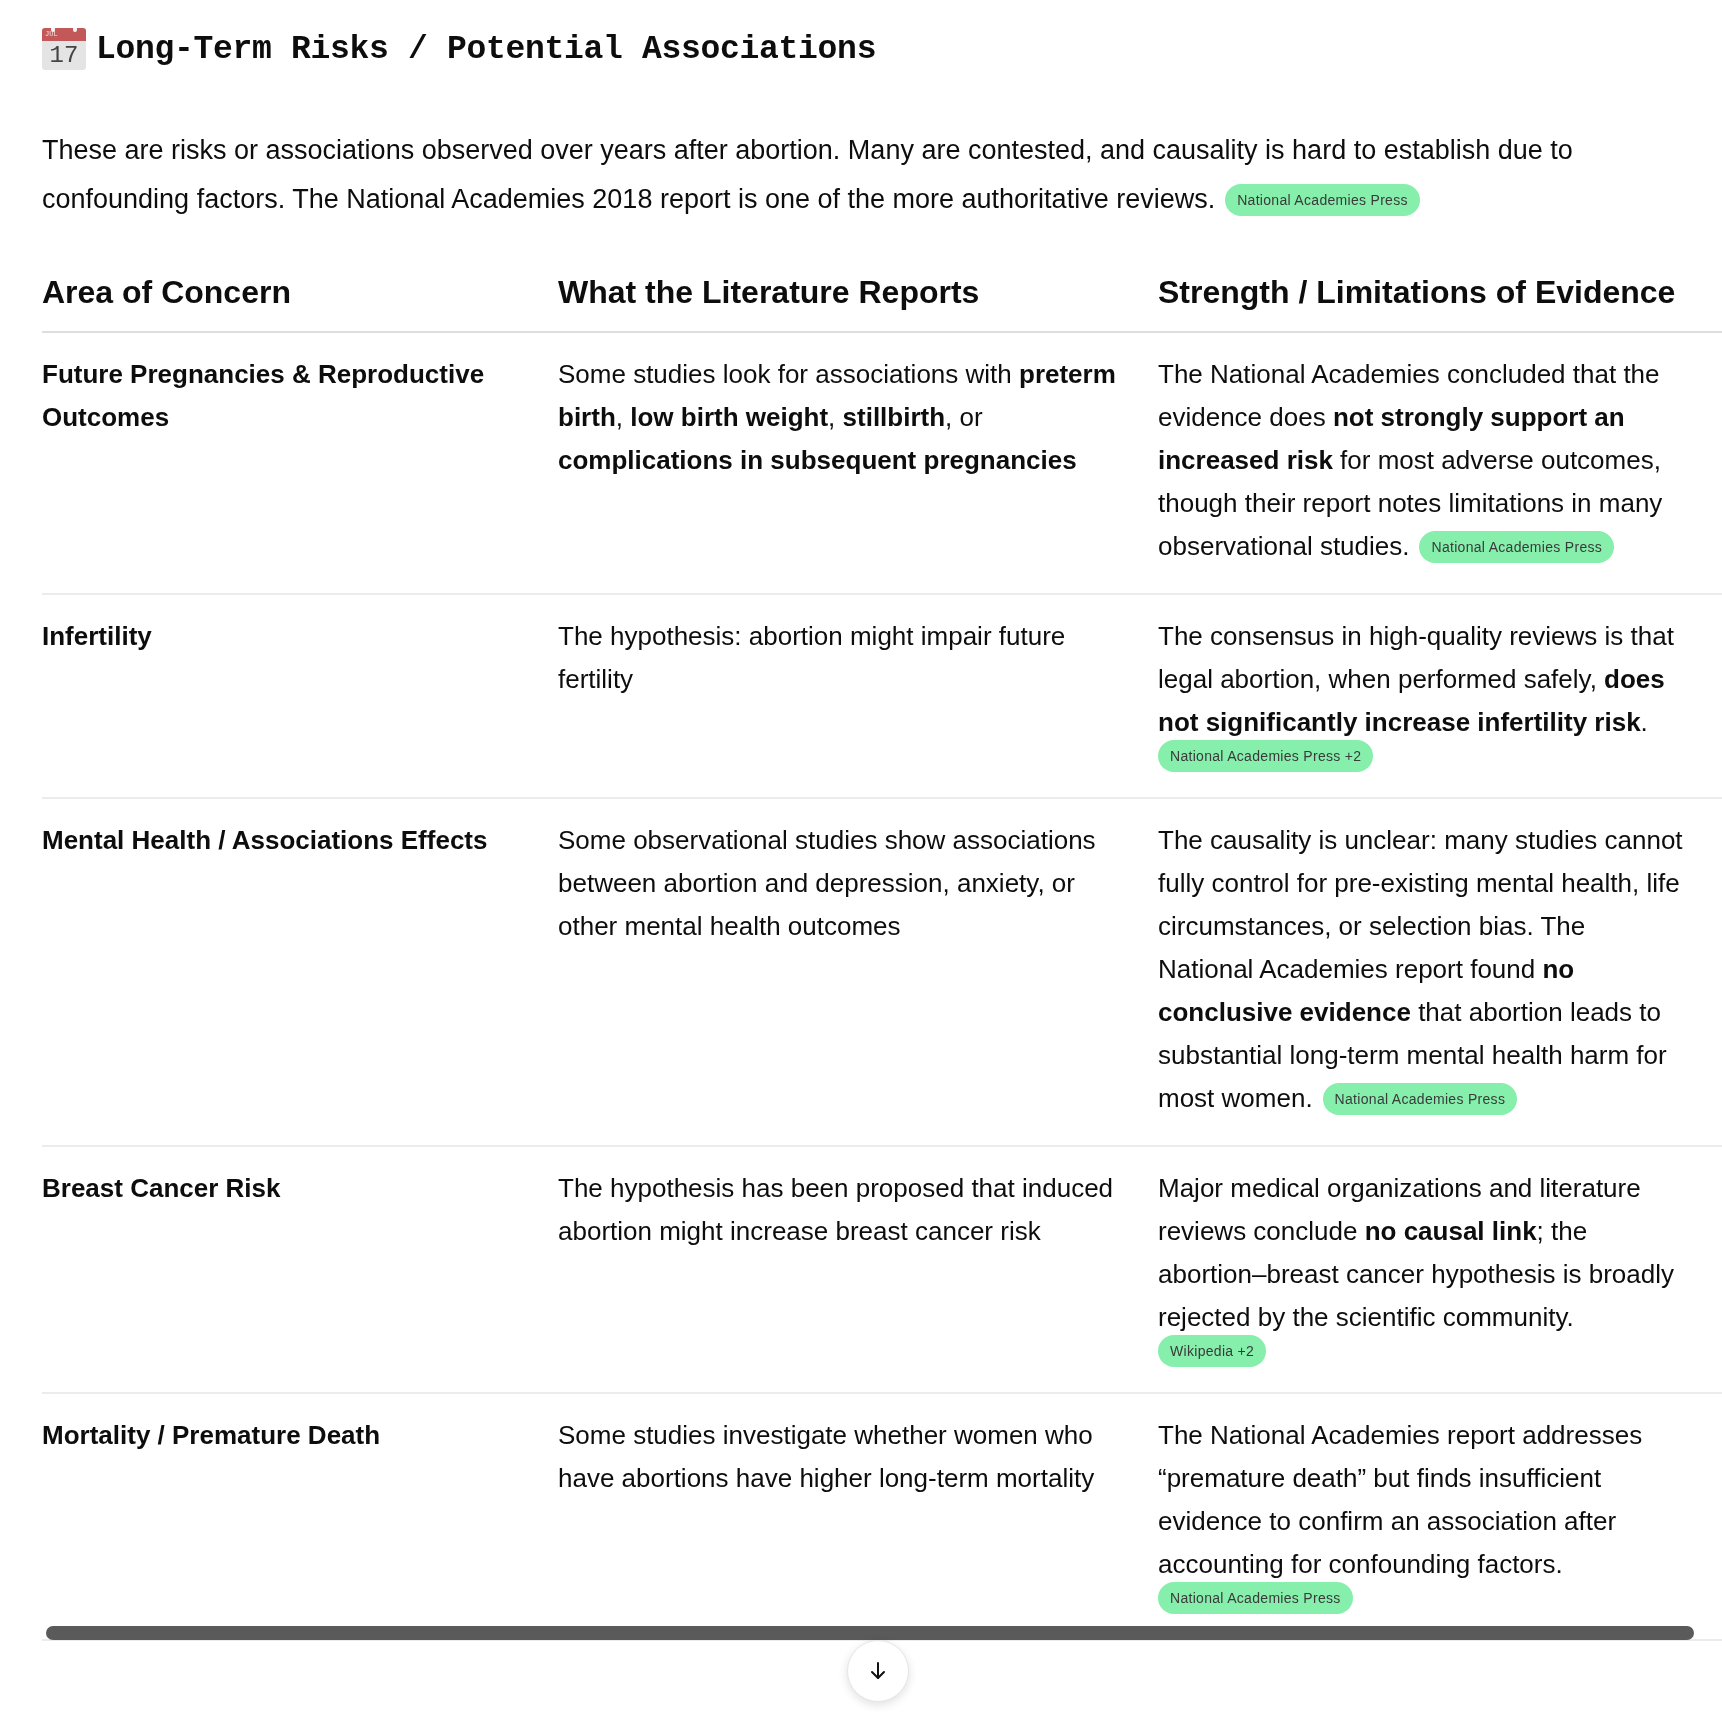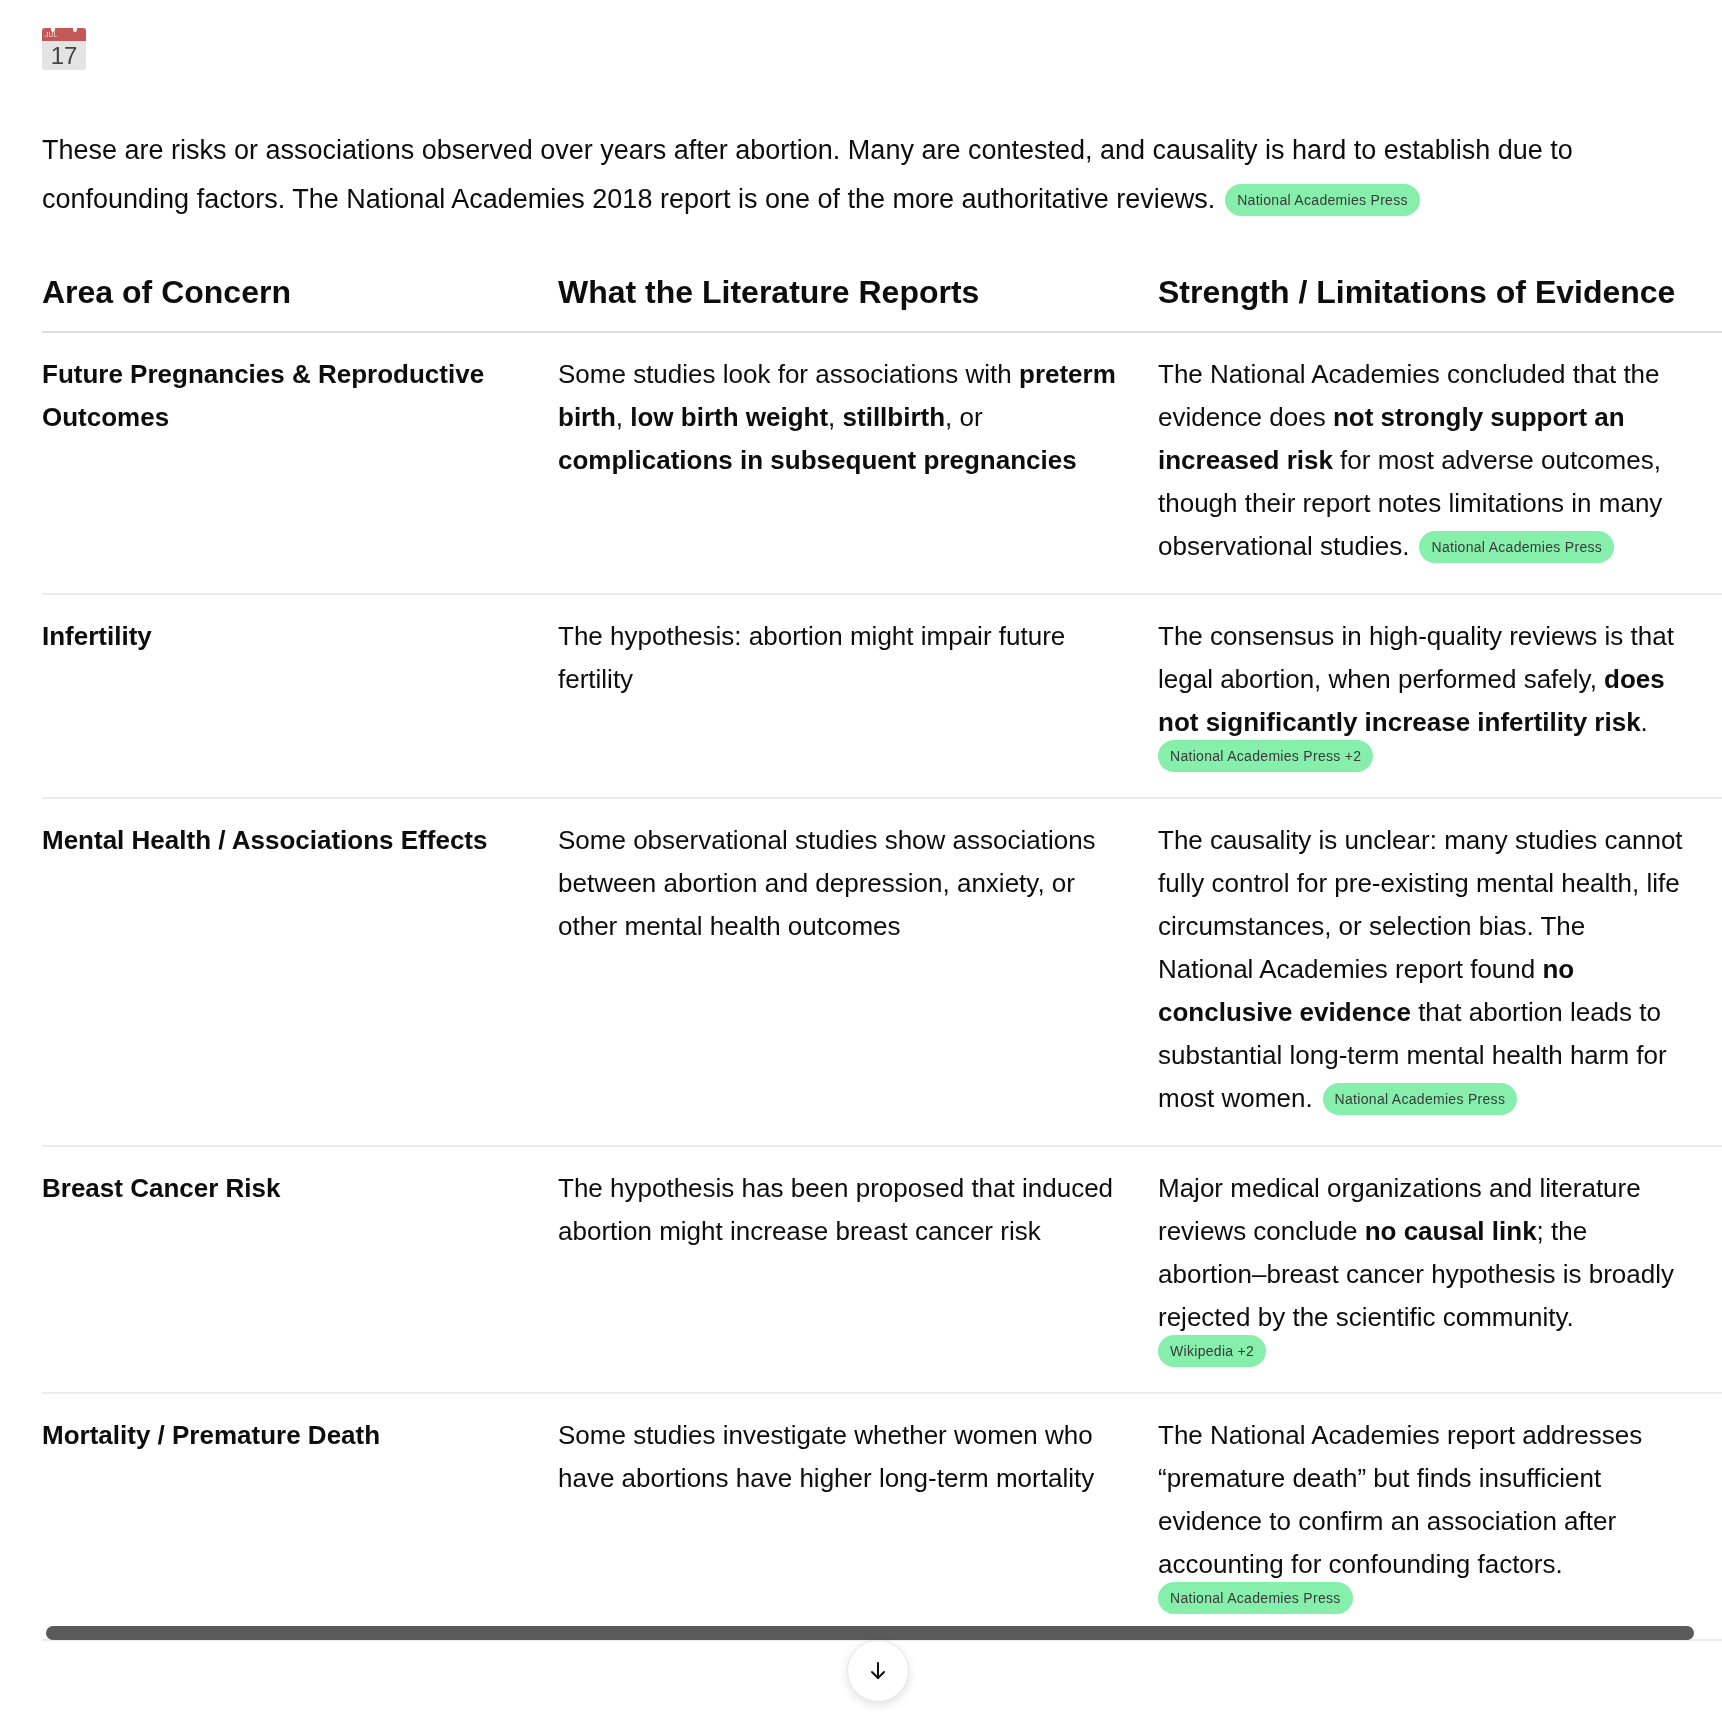--- a/index.html
+++ b/index.html
@@ -1,19 +1,19 @@
 <!DOCTYPE html>
 <html><head>
 <meta charset="utf-8">
 <style>
   * { box-sizing: border-box; margin: 0; padding: 0; }
   html, body { width: 1722px; height: 1716px; background: #ffffff; overflow: hidden; }
   body { font-family: "Liberation Sans", "DejaVu Sans", sans-serif; color: #0d0d0d; position: relative; }
 
-  .heading { position: absolute; left: 42px; top: 28px; display: flex; align-items: center; gap: 10px; }
+  .heading { position: absolute; left: 42px; top: 28px; display: flex; align-items: center; gap: 10px; font-family: Liberation Mono, monospace; }
   .cal-icon { width: 44px; height: 42px; position: relative; border-radius: 3px; overflow: hidden; background: #e4e4e4; }
   .cal-icon .cal-top { position: absolute; left: 0; top: 0; width: 100%; height: 13px; background: #c25858; }
   .cal-icon .cal-top span { position: absolute; left: 3px; top: 2px; font-size: 7px; color: #fbe0e0; line-height: 9px; }
   .cal-icon .ring { position: absolute; top: -2px; width: 4px; height: 6px; background: #f4f4f4; border-radius: 2px; }
   .cal-icon .num { position: absolute; left: 0; right: 0; top: 13px; text-align: center; font-size: 24px; color: #444; line-height: 29px; }
   .heading h2 { font-size: 33px; font-weight: 700; letter-spacing: -0.3px; color: #0d0d0d; }
 
   .intro { position: absolute; left: 42px; top: 126px; width: 1660px; font-size: 27px; line-height: 49px; color: #0d0d0d; }
 
   .chip { display: inline-block; background: #86efac; color: #3a3a3a; font-size: 14px; line-height: 20px;
@@ -39,20 +39,21 @@
 
 <div class="heading">
   <div class="cal-icon">
     <div class="cal-top">
         <span>JUL</span>
       </div>
     <div class="ring" style="left:9px"></div>
     <div class="ring" style="right:9px"></div>
     <div class="num">17</div>
   </div>
+  <h2>Long-Term Risks / Potential Associations</h2>
 </div>
 
 <p class="intro"><span>These are risks or associations observed over years after abortion. Many are contested, and causality is hard to establish due to confounding factors. The National Academies 2018 report is one of the more authoritative reviews.</span><span class="chip">National Academies Press</span></p>
 
 <div class="table-wrap">
   <table>
     <colgroup>
         <col class="c1">
         <col class="c2">
         <col class="c3">

